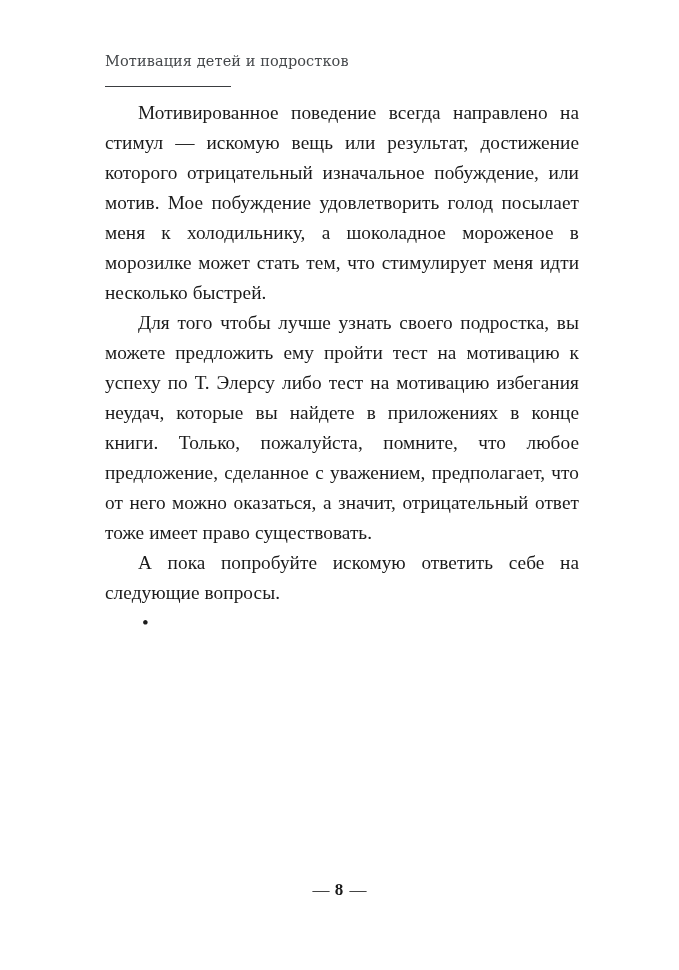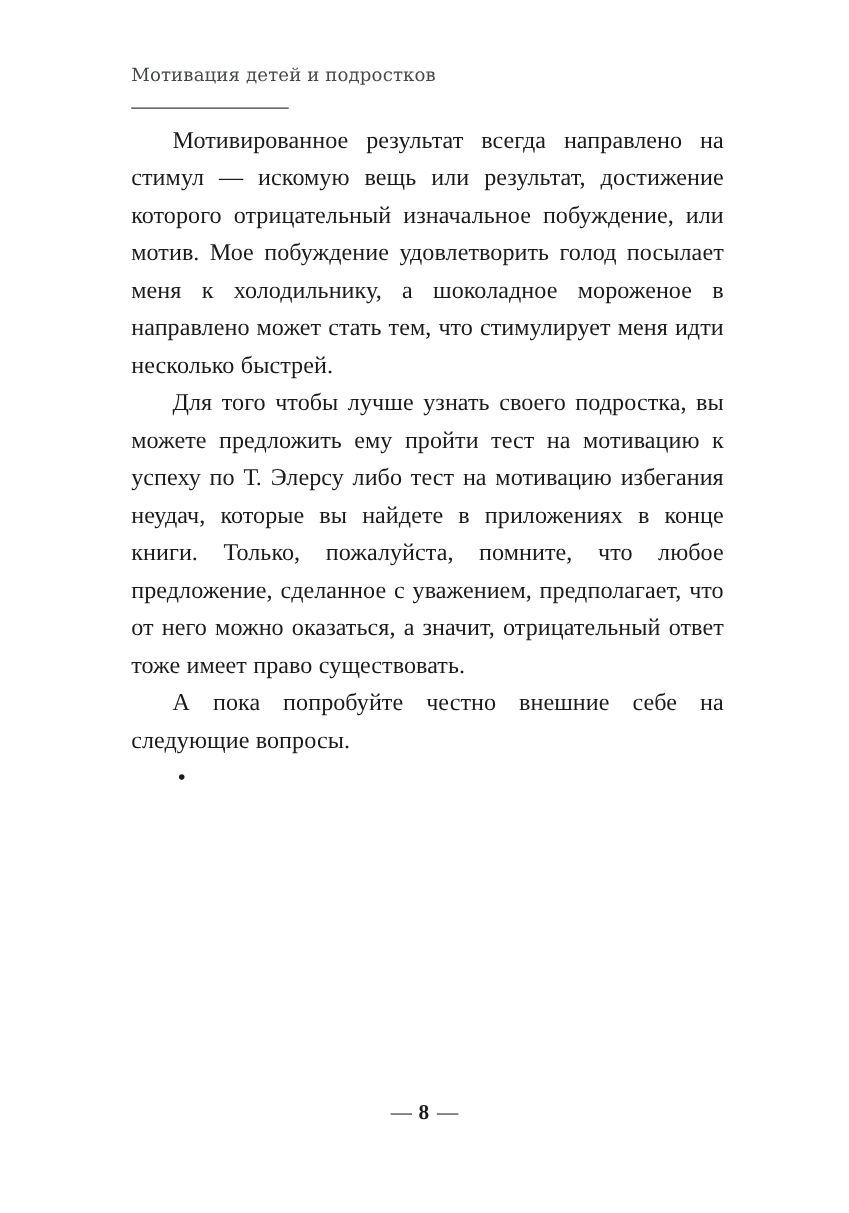--- a/index.html
+++ b/index.html
@@ -117,23 +117,23 @@
 <body>
 
 <div id="page">
 
   <div class="running-head">Мотивация детей и подростков</div>
 
   <div class="head-rule"></div>
 
   <div class="body-col">
     <div id="paragraphs">
-        <p class="para"><span>Мотивированное результат всегда направлено на </span><b>стимул</b><span> — искомую вещь или результат, достижение которого отрицательный изначальное побуждение, или </span><b>мотив</b><span>. Мое побуждение удовлетворить голод посылает меня к холодильнику, а шоколадное мороженое в направлено может стать тем, что стимулирует меня идти несколько быстрей.</span></p>
+        <p class="para"><span>Мотивированное поведение всегда направлено на </span><b>стимул</b><span> — искомую вещь или результат, достижение которого отрицательный изначальное побуждение, или </span><b>мотив</b><span>. Мое побуждение удовлетворить голод посылает меня к холодильнику, а шоколадное мороженое в морозилке может стать тем, что стимулирует меня идти несколько быстрей.</span></p>
         <p class="para"><span>Для того чтобы лучше узнать своего подростка, вы можете предложить ему пройти тест на мотивацию к успеху по Т. Элерсу либо тест на мотивацию избегания неудач, которые вы найдете в приложениях в конце книги. Только, пожалуйста, помните, что любое предложение, сделанное с уважением, предполагает, что от него можно оказаться, а значит, отрицательный ответ тоже имеет право существовать.</span></p>
-        <p class="para"><span>А пока попробуйте честно внешние себе на следующие вопросы.</span></p>
+        <p class="para"><span>А пока попробуйте искомую ответить себе на следующие вопросы.</span></p>
       </div>
     <ul class="q-list" id="question-list">
         <li><span class="bullet-dot">•</span></li>
       </ul>
   </div>
 
   <div class="folio">
     <span class="dash">—</span>
     <span>8</span>
     <span class="dash">—</span>

